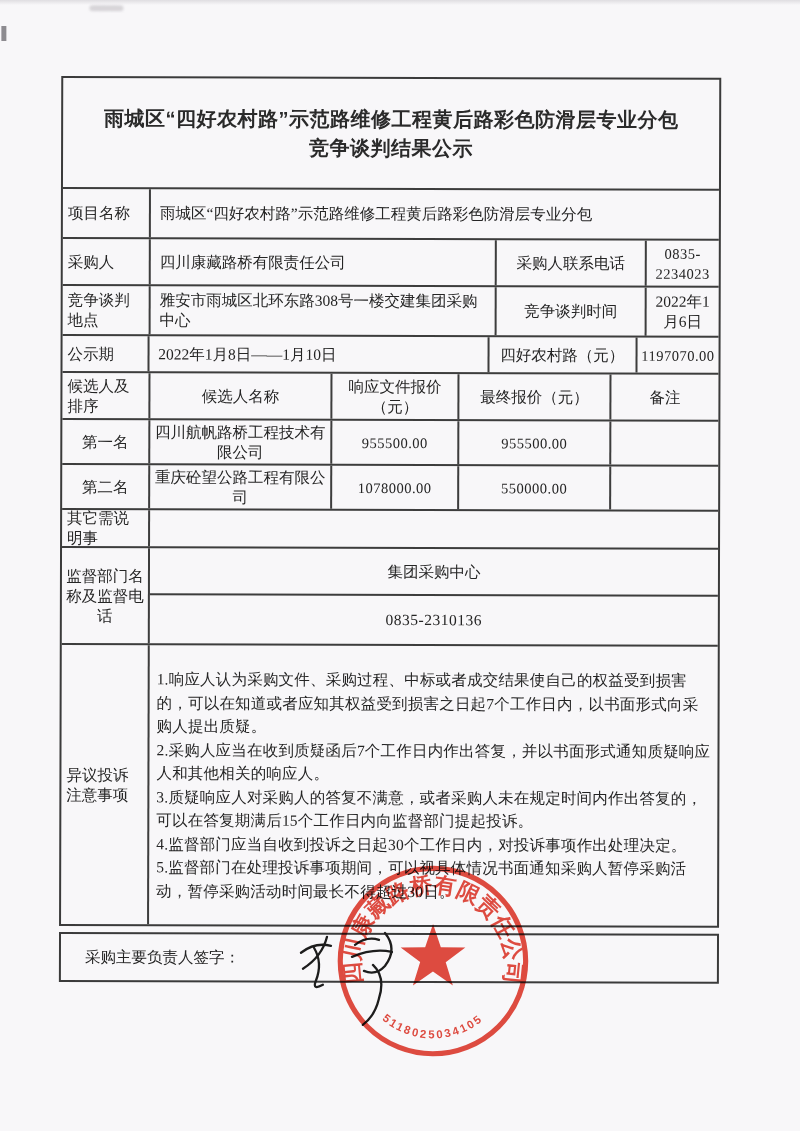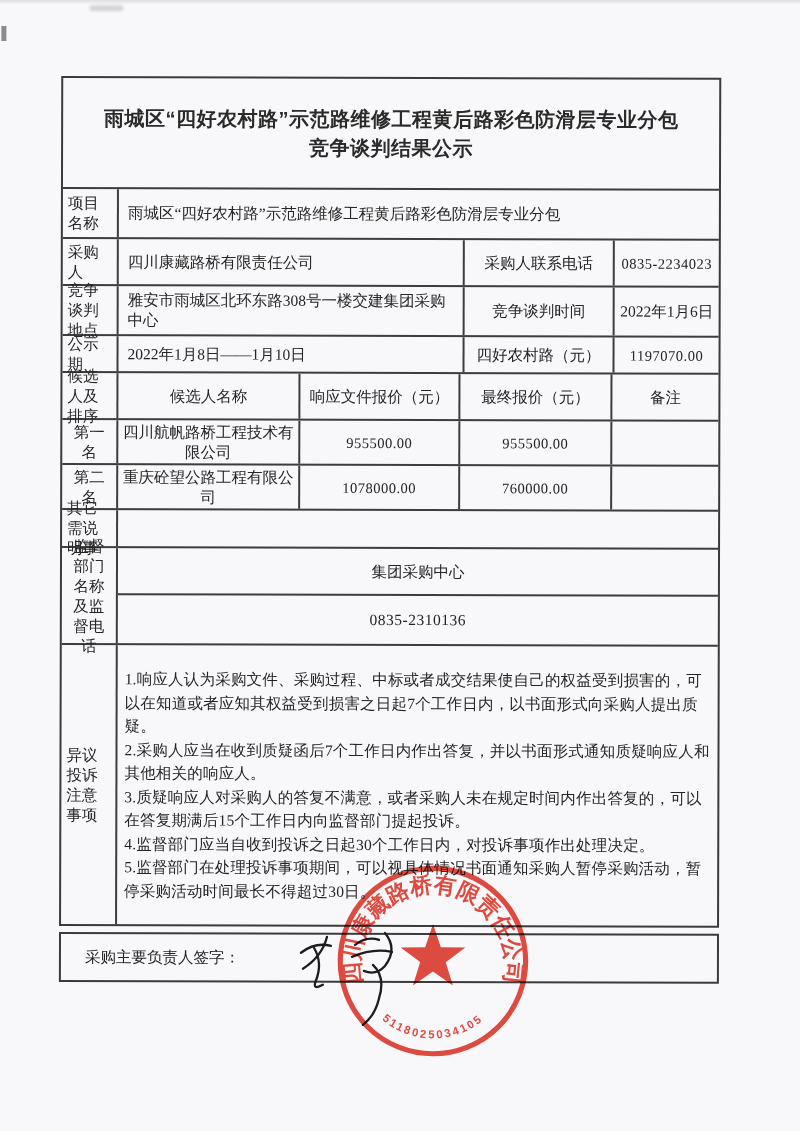--- a/index.html
+++ b/index.html
@@ -21,28 +21,28 @@
     border:2px solid #3b3b3b;box-sizing:border-box;
     display:flex;flex-direction:column;background:transparent;
   }
   .row{display:flex;border-bottom:2px solid #3d3d3d;box-sizing:border-box;flex-shrink:0;}
   .row:last-child{border-bottom:none;flex:1;}
   .cell{
     border-right:2px solid #3d3d3d;box-sizing:border-box;
     display:flex;align-items:center;font-size:15.5px;line-height:20px;
   }
   .cell:last-child{border-right:none;}
-  .c-label{width:56px;padding:2px 6px 2px 5px;font-family:Liberation Serif, serif;}
+  .c-label{width:88px;padding:2px 6px 2px 5px;font-family:Liberation Serif, serif;}
   .c-center{justify-content:center;text-align:center;padding:2px 4px;}
   .c-left{justify-content:flex-start;padding:2px 4px 2px 9px;}
   .c-v2{width:346px;}
   .c-v3{width:150px;}
   .c-flex{flex:1;}
   .cand-name{width:182px;}
-  .cand-p1{width:160px;}
+  .cand-p1{width:127px;}
   .cand-p2{width:152px;}
 
   .r-title{height:111px;align-items:center;justify-content:center;}
   .r1{height:50px;} .r2{height:47px;} .r3{height:50px;} .r4{height:37px;}
   .r5{height:47px;} .r6{height:45px;} .r7{height:45px;} .r8{height:38px;}
   .r9{height:97px;}
 
   .title-block{
     width:100%;text-align:center;
     font-family:"Liberation Sans", sans-serif;
@@ -139,21 +139,21 @@
       <div class="cell c-center cand-name">四川航帆路桥工程技术有限公司</div>
       <div class="cell c-center cand-p1 num">955500.00</div>
       <div class="cell c-center cand-p2 num">955500.00</div>
       <div class="cell c-center c-flex"></div>
     </div>
 
     <div class="row r7">
       <div class="cell c-center c-label">第二名</div>
       <div class="cell c-center cand-name">重庆砼望公路工程有限公司</div>
       <div class="cell c-center cand-p1 num">1078000.00</div>
-      <div class="cell c-center cand-p2 num">760000.00</div>
+      <div class="cell c-center cand-p2 num">550000.00</div>
       <div class="cell c-center c-flex"></div>
     </div>
 
     <div class="row r8">
       <div class="cell c-label">其它需说明事</div>
       <div class="cell c-left c-flex"></div>
     </div>
 
     <div class="row r9">
       <div class="cell c-label c-center">监督部门名称及监督电话</div>

